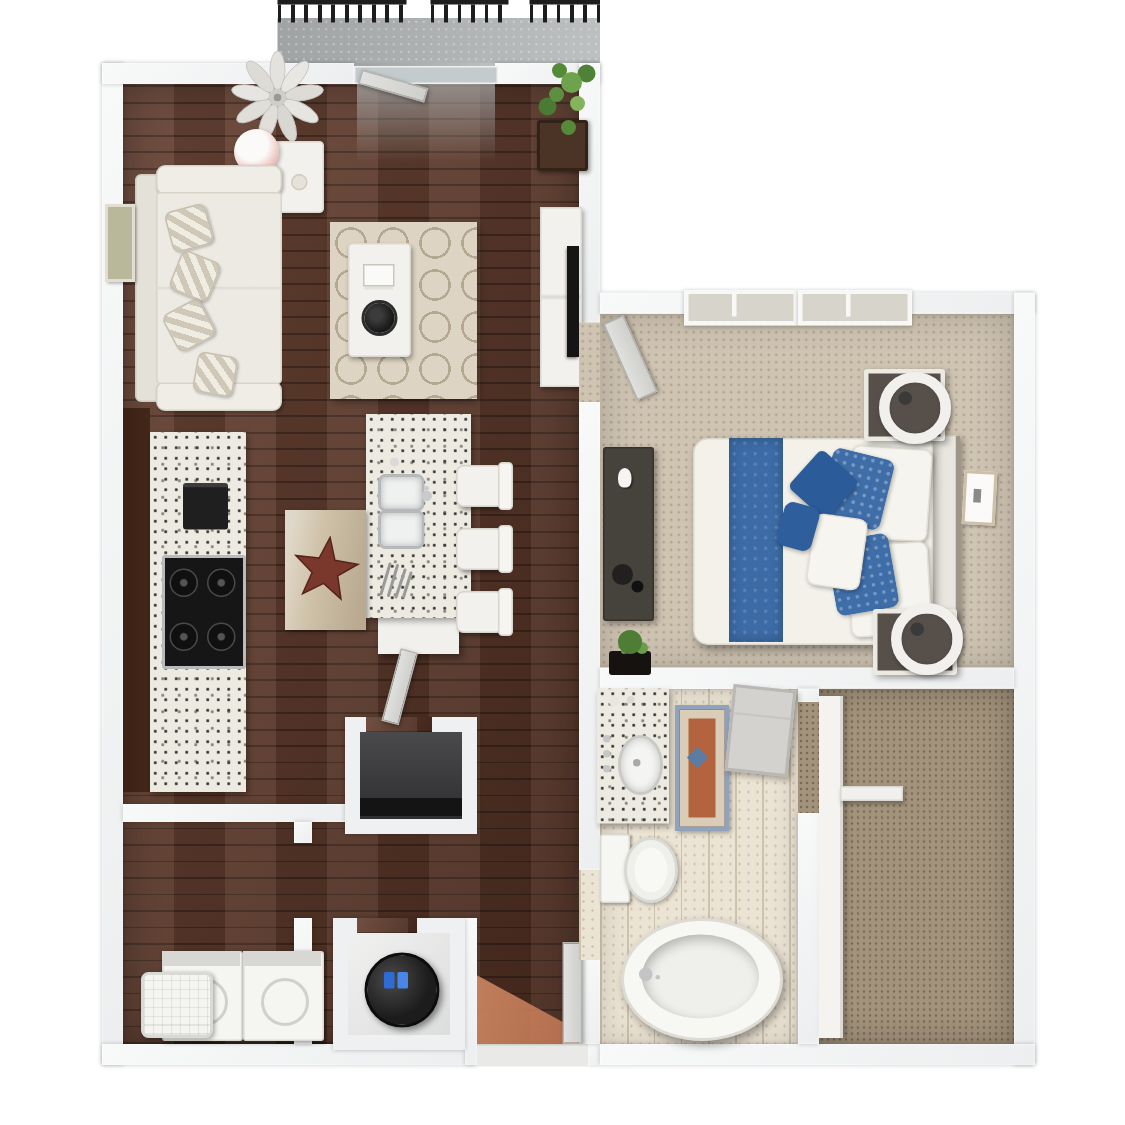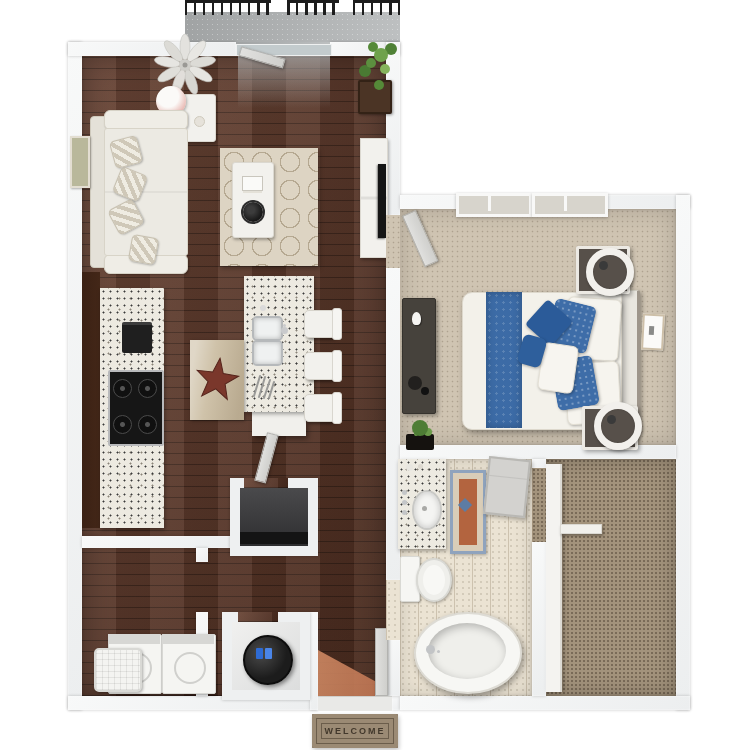--- a/index.html
+++ b/index.html
@@ -205,23 +205,20 @@
   <div class="abs" style="left:108px;top:634px;width:52px;height:10px;background:#d7d7d4"></div>
   <div class="abs" style="left:120px;top:652px;width:28px;height:28px;border:2px solid #d0d0cd;border-radius:50%"></div>
   <div class="abs" style="left:162px;top:634px;width:52px;height:58px;background:#f5f5f2;border:1px solid #d8d8d4;border-radius:2px;box-shadow:1px 1px 3px rgba(0,0,0,.35)"></div>
   <div class="abs" style="left:162px;top:634px;width:52px;height:10px;background:#d7d7d4"></div>
   <div class="abs" style="left:174px;top:652px;width:28px;height:28px;border:2px solid #d0d0cd;border-radius:50%"></div>
   <div class="abs" style="left:94px;top:648px;width:44px;height:40px;background:#f4f4f1;border:2px solid #d9d9d5;border-radius:5px;background-image:repeating-linear-gradient(90deg, rgba(0,0,0,.07) 0 1px, transparent 1px 6px), repeating-linear-gradient(0deg, rgba(0,0,0,.07) 0 1px, transparent 1px 6px);box-shadow:1px 1px 3px rgba(0,0,0,.3)"></div>
 
   <div class="abs" style="left:318px;top:645px;width:70px;height:51px;background:linear-gradient(100deg,#d08a64,var(--c-terracotta,#c07452));opacity:.88;clip-path:polygon(0 100%, 0 10%, 96% 82%, 96% 100%)"></div>
   <div class="abs door-leaf" style="left:375px;top:628px;width:11px;height:66px"></div>
   <div class="abs" style="left:318px;top:696px;width:74px;height:14px;background:#e9e9e7;border-top:1px solid #cfcfcc"></div>
-  <div id="welcome-mat" class="abs" style="left:312px;top:714px;width:86px;height:34px">
-    <span>WELCOME</span>
-  </div>
 
   <div class="abs carpet" style="left:400px;top:209px;width:276px;height:236px"></div>
   <div class="abs tile" style="left:400px;top:459px;width:132px;height:237px"></div>
   <div class="abs ccarpet" style="left:546px;top:459px;width:130px;height:237px"></div>
 
   <div class="abs wall" style="left:400px;top:195px;width:290px;height:14px"></div>
   <div class="abs wall" style="left:676px;top:195px;width:14px;height:515px"></div>
   <div class="abs wall" style="left:400px;top:696px;width:290px;height:14px"></div>
   <div class="abs wall" style="left:400px;top:445px;width:276px;height:14px"></div>
   <div class="abs wall" style="left:532px;top:459px;width:14px;height:9px"></div>

